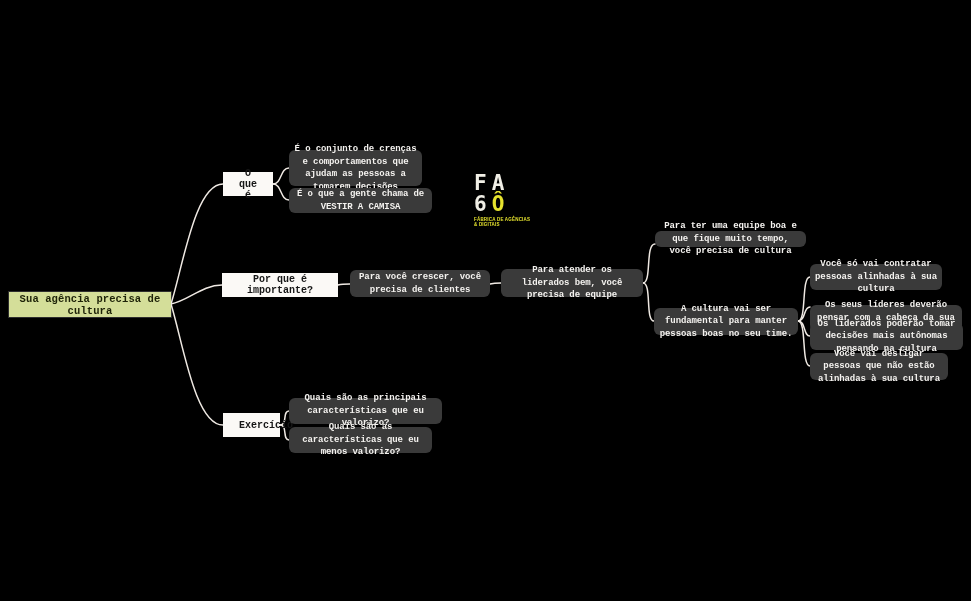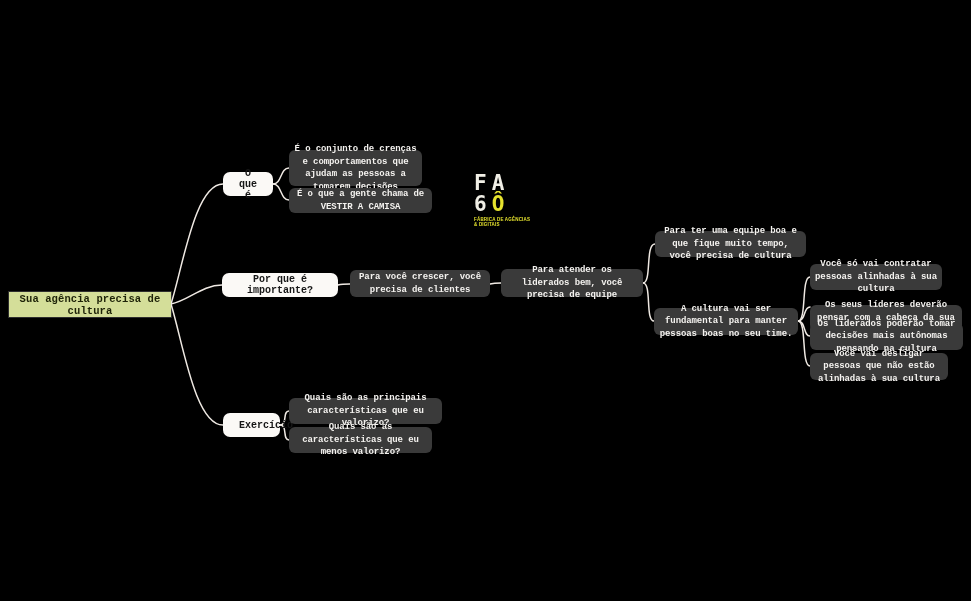--- a/index.html
+++ b/index.html
@@ -16,21 +16,21 @@
   }
   .node span{display:block;width:100%;}
   .root{
     background:#d4de99;color:#1e2308;
     font-size:10.5px;font-weight:700;letter-spacing:.1px;
     border-radius:0;box-shadow:0 0 0 1px rgba(255,255,255,.18);
   }
   .branch{
     background:#fbf9f6;color:#171717;
     font-size:10px;font-weight:700;
-    border-radius:7px;padding:2px 16px;
+    border-radius:0;padding:2px 16px;
   }
   .leaf{
     background:#3a3a3a;color:#f4f2ef;
     font-size:9px;font-weight:600;line-height:12.5px;letter-spacing:-.1px;
     border-radius:6px;padding:2px 5px;
   }
   
   .logo{position:absolute;left:474px;top:173px;width:64px;cursor:default;}
   .logo-row{
     font-family:"DejaVu Sans Mono",monospace;font-weight:bold;
@@ -81,21 +81,21 @@
 
 <div class="node branch" style="left:222px;top:273px;width:116px;height:24px">
   <span>Por que é importante?</span>
 </div>
 <div class="node leaf" style="left:350px;top:270px;width:140px;height:27px">
   <span>Para você crescer, você precisa de clientes</span>
 </div>
 <div class="node leaf" style="left:501px;top:269px;width:142px;height:28px">
   <span>Para atender os liderados bem, você precisa de equipe</span>
 </div>
-<div class="node leaf" style="left:655px;top:231px;width:151px;height:26px">
+<div class="node leaf" style="left:655px;top:231px;width:151px;height:16px">
   <span>Para ter uma equipe boa e que fique muito tempo, você precisa de cultura</span>
 </div>
 <div class="node leaf" style="left:654px;top:308px;width:144px;height:27px">
   <span>A cultura vai ser fundamental para manter pessoas boas no seu time.</span>
 </div>
 <div class="node leaf" style="left:810px;top:264px;width:132px;height:26px">
   <span>Você só vai contratar pessoas alinhadas à sua cultura</span>
 </div>
 <div class="node leaf" style="left:810px;top:305px;width:152px;height:26px">
   <span>Os seus líderes deverão pensar com a cabeça da sua cultura</span>

